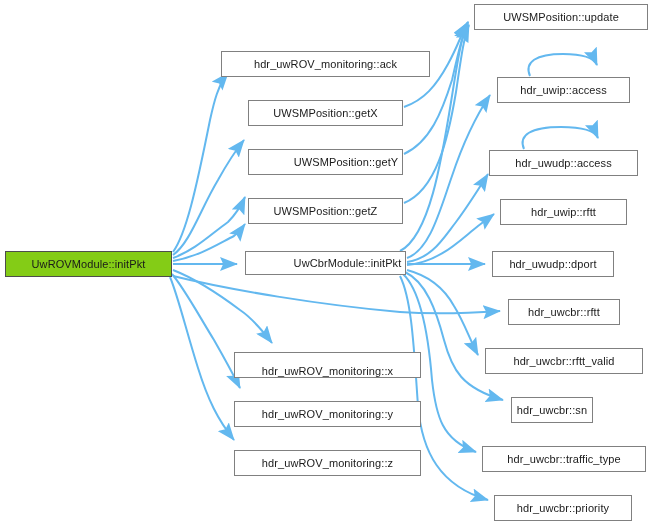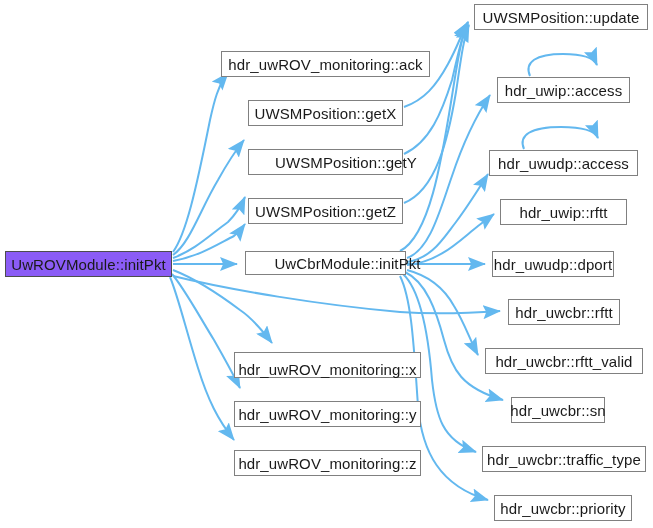--- a/index.html
+++ b/index.html
@@ -22,32 +22,32 @@
     width: 653px;
     height: 528px;
     pointer-events: none;
   }
   .node {
     position: absolute;
     box-sizing: border-box;
     border: 1px solid #808080;
     background: #ffffff;
     color: #1a1a1a;
-    font-size: 15px;
+    font-size: 11px;
     line-height: 1;
     display: flex;
     align-items: center;
     justify-content: center;
     white-space: nowrap;
     height: 26px;
     letter-spacing: 0.1px;
     z-index: 5;
   }
   .node.root {
-    background: #8b5cf6;
+    background: #84cc16;
     border-color: #4d4d4d;
   }
   .node-label {
     display: block;
     pointer-events: none;
   }
 </style>
 </head>
 <body>
 
@@ -126,21 +126,21 @@
       </div>
       <div class="node" style="left: 492px; top: 251px; width: 122px; height: 26px;">
         <span class="node-label">hdr_uwudp::dport</span>
       </div>
       <div class="node" style="left: 508px; top: 299px; width: 112px; height: 26px;">
         <span class="node-label">hdr_uwcbr::rftt</span>
       </div>
       <div class="node" style="left: 485px; top: 348px; width: 158px; height: 26px;">
         <span class="node-label">hdr_uwcbr::rftt_valid</span>
       </div>
-      <div class="node" style="left: 511px; top: 397px; width: 94px; height: 26px;">
+      <div class="node" style="left: 511px; top: 397px; width: 82px; height: 26px;">
         <span class="node-label">hdr_uwcbr::sn</span>
       </div>
       <div class="node" style="left: 482px; top: 446px; width: 164px; height: 26px;">
         <span class="node-label">hdr_uwcbr::traffic_type</span>
       </div>
       <div class="node" style="left: 494px; top: 495px; width: 138px; height: 26px;">
         <span class="node-label">hdr_uwcbr::priority</span>
       </div>
     </div>
 </div>

